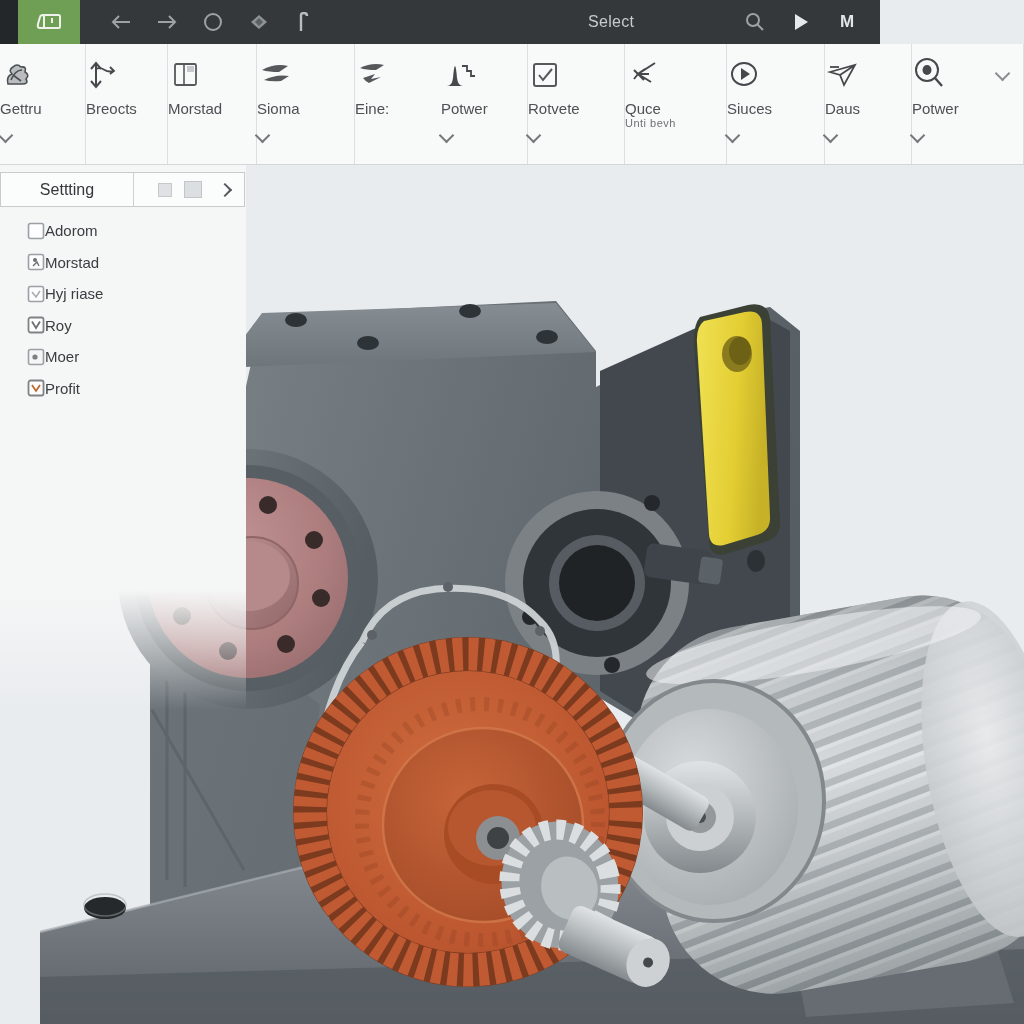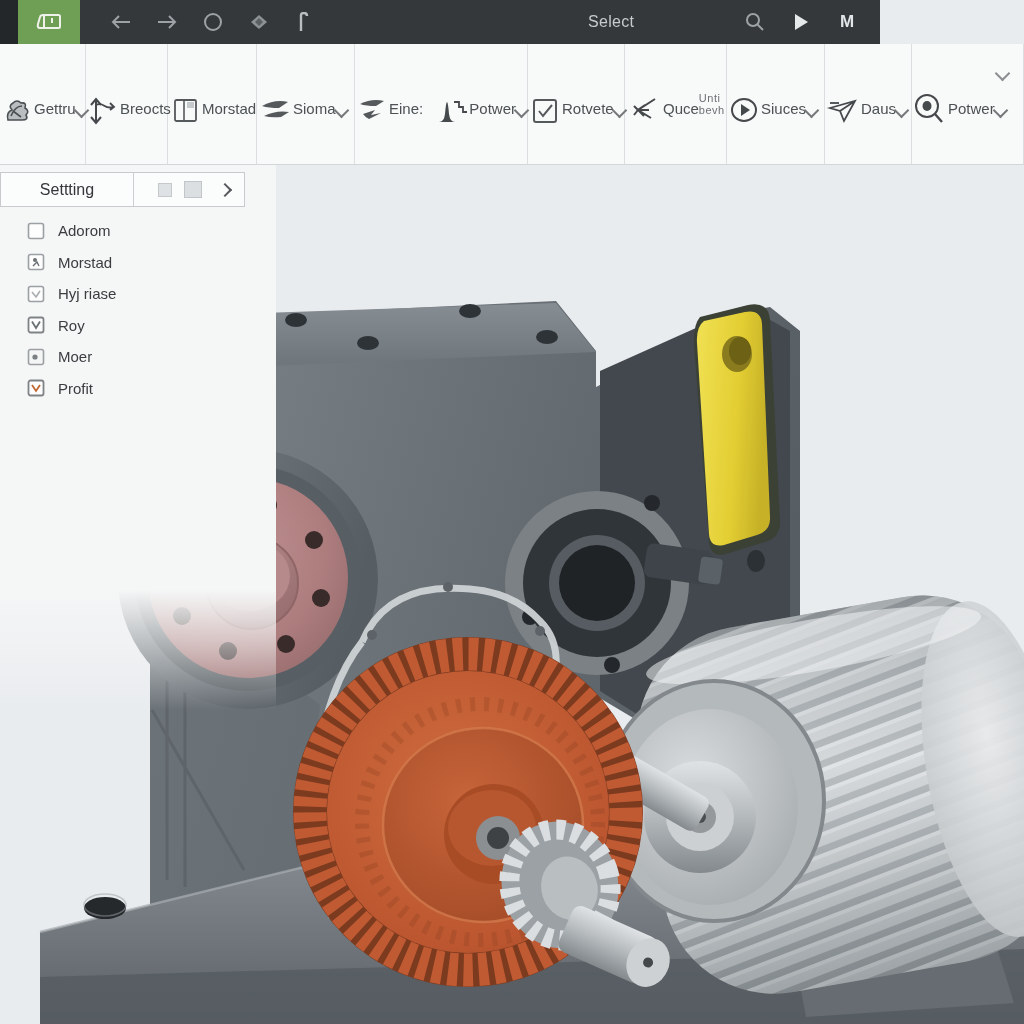--- a/index.html
+++ b/index.html
@@ -15,43 +15,43 @@
   .tb-title{position:absolute;left:588px;top:0;height:44px;display:flex;align-items:center;
             color:#c7cbcd;font-size:16px;letter-spacing:.3px;}
   .tb-right{position:absolute;right:10px;top:0;height:44px;display:flex;align-items:center;}
   .tb-m{color:#e3e6e7;font-weight:bold;font-size:17px;}
 
   
   .ribbon{position:absolute;left:0;top:44px;width:1024px;height:121px;background:#f8f9f9;
           border-bottom:1px solid #d4d7d9;display:flex;z-index:25;box-sizing:border-box;}
   .rgroup{border-right:1px solid #dcdfe1;display:flex;box-sizing:border-box;}
   .rgroup:last-child{border-right:none;}
-  .ritem{flex:1;display:flex;align-items:center;cursor:pointer;}
+  .ritem{flex:1;display:flex;flex-direction:column;align-items:flex-start;cursor:pointer;}
   .ricon{height:48px;display:flex;align-items:flex-end;justify-content:center;padding-top:12px;box-sizing:border-box;}
   .rlabel{margin-top:8px;font-size:15px;color:#4c5154;white-space:nowrap;}
   .rsub{font-size:11px;color:#6d7275;letter-spacing:.5px;}
   .chev{width:9px;height:9px;border-right:2px solid #75797c;border-bottom:2px solid #75797c;
         transform:rotate(45deg);margin-top:13px;}
   .collapse-chev{position:absolute;right:16px;top:24px;width:9px;height:9px;
         border-right:2px solid #8a8e91;border-bottom:2px solid #8a8e91;transform:rotate(45deg);cursor:pointer;}
 
   
-  .panel{position:absolute;left:0;top:165px;width:276px;height:545px;z-index:20;
+  .panel{position:absolute;left:0;top:165px;width:246px;height:545px;z-index:20;
          background:linear-gradient(#f5f6f6 78%,rgba(245,246,246,0));}
   .panel-header{position:absolute;left:0;top:7px;width:245px;height:35px;background:#fbfcfc;
          border:1px solid #c8cbce;box-sizing:border-box;display:flex;align-items:center;}
   .ph-title{width:132px;text-align:center;font-size:16px;color:#33373a;}
   .ph-rest{flex:1;height:100%;border-left:1px solid #cdd0d2;display:flex;align-items:center;
            justify-content:flex-end;padding-right:14px;gap:12px;}
   .ph-sq1{width:12px;height:12px;background:#dfe2e4;border:1px solid #c6c9cc;cursor:pointer;}
   .ph-sq2{width:16px;height:15px;background:#dcdfe1;border:1px solid #c3c6c9;cursor:pointer;}
   .ph-chev{width:8px;height:8px;border-right:2px solid #55595c;border-top:2px solid #55595c;
            transform:rotate(45deg);margin-left:6px;cursor:pointer;}
   .plist{position:absolute;left:0;top:50px;width:246px;}
-  .pitem{height:31.5px;display:flex;align-items:center;padding-left:27px;gap:13px;cursor:pointer;}
+  .pitem{height:31.5px;display:flex;align-items:center;padding-left:27px;cursor:pointer;}
   .pitem .lbl{font-size:15px;color:#3a3e41;}
 
   
   .canvas{position:absolute;left:0;top:165px;width:1024px;height:859px;z-index:1;
           background:linear-gradient(#ecEEf1 0%,#e9ecef 60%,#e3e7ea 100%);}
   svg{display:block;}
 </style>
 </head>
 <body>
 

